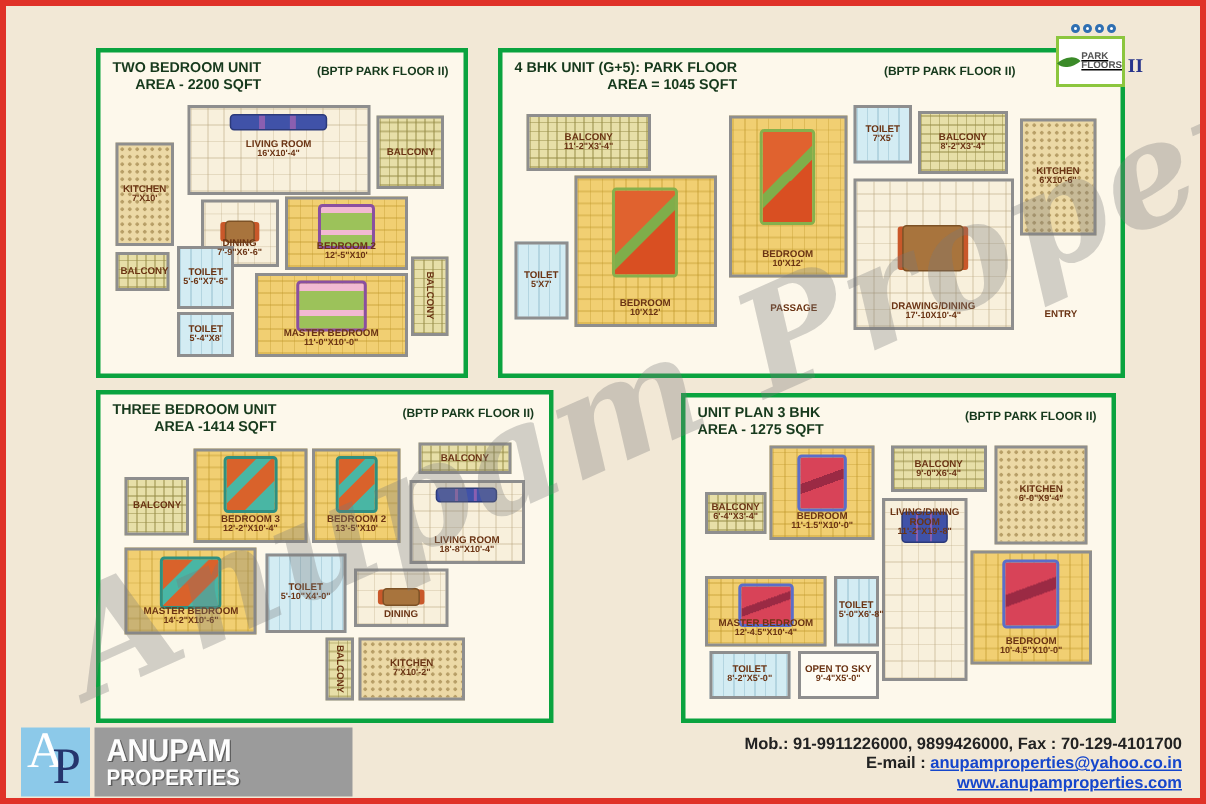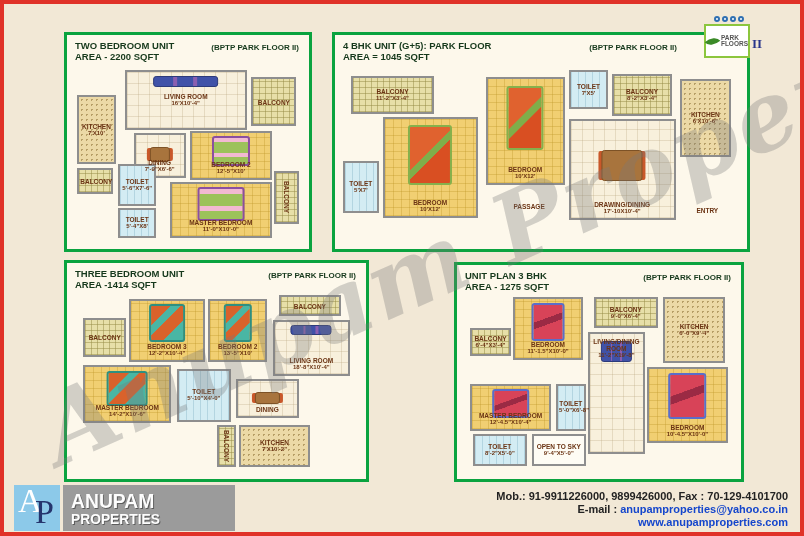--- a/index.html
+++ b/index.html
@@ -1,20 +1,20 @@
 <!DOCTYPE html>
 <html><head>
 <meta charset="utf-8">
 <style>
   html,body{margin:0;padding:0;background:#ddd;}
   #page{position:relative;width:804px;height:536px;background:#f2e8d6;border:4px solid #e03228;
         box-sizing:border-box;font-family:"Liberation Sans",sans-serif;overflow:hidden;}
   .panel{position:absolute;background:#fdf8eb;border:3px solid #0aa33f;box-sizing:border-box;}
   .ptitle{position:absolute;top:5px;left:8px;font-size:9.5px;font-weight:bold;color:#16391c;
-          line-height:11px;text-align:left;z-index:3;}
+          line-height:11px;text-align:right;z-index:3;}
   .panel.left-title .ptitle{text-align:left;}
   .pbrand{position:absolute;top:8px;right:10px;font-size:8px;font-weight:bold;color:#16391c;z-index:3;}
   .plan{position:absolute;left:8px;right:8px;top:32px;bottom:8px;}
   .room{position:absolute;border:2px solid #8e8e8e;box-sizing:border-box;}
   .room.bedroom{background:#f1cf72;background-image:
       repeating-linear-gradient(0deg,rgba(190,150,40,.35) 0 1px,transparent 1px 8px),
       repeating-linear-gradient(90deg,rgba(190,150,40,.35) 0 1px,transparent 1px 8px);}
   .room.living{background:#f8f0dc;background-image:
       repeating-linear-gradient(0deg,rgba(180,160,120,.28) 0 1px,transparent 1px 11px),
       repeating-linear-gradient(90deg,rgba(180,160,120,.28) 0 1px,transparent 1px 11px);}
@@ -40,42 +40,42 @@
   .furn.bedr{border:2px solid #86b04c;background:linear-gradient(135deg,#e0622f 0 45%,#7fae4a 45% 55%,#d94f22 55%);}
   .furn.bedt{border:2px solid #2f8f80;background:linear-gradient(135deg,#d9622b 0 30%,#49b6a4 30% 45%,#d9622b 45% 70%,#49b6a4 70%);}
   .furn.bedr2{border:2px solid #5b6ec9;background:linear-gradient(160deg,#d84358 0 40%,#9b2a44 40% 55%,#d84358 55%);}
   .furn.table{width:38%;height:30%;top:30%;background:#a8743d;border:1px solid #7d5226;border-radius:3px;
           box-shadow:-4px 0 0 -1px #c9582a,4px 0 0 -1px #c9582a;}
   .furn.sofa{width:54%;height:16%;background:#4052a8;border:1px solid #2c3a7a;border-radius:3px;
           background-image:linear-gradient(90deg,transparent 0 30%,#8a5fb0 30% 36%,transparent 36% 62%,#8a5fb0 62% 68%,transparent 68%);}
   #watermark{position:absolute;left:20px;top:380px;font-family:"DejaVu Serif",serif;font-style:italic;
           font-weight:bold;font-size:96px;color:rgba(120,120,120,.32);transform:rotate(-24deg);
           transform-origin:0 0;white-space:nowrap;z-index:9;pointer-events:none;letter-spacing:2px;}
-  #parklogo{position:absolute;left:700px;top:12px;z-index:6;}
+  #parklogo{position:absolute;left:700px;top:12px;z-index:6;text-decoration:underline;}
   #parklogo .dots{display:flex;gap:2px;margin-left:10px;}
   #parklogo .dot{width:6px;height:6px;border:2px solid #2f6fb2;border-radius:50%;background:#fff;box-sizing:border-box;}
   #parklogo .box{margin-top:2px;width:46px;height:34px;background:#fff;border:2px solid #8cc63e;
           display:flex;align-items:center;justify-content:center;gap:2px;position:relative;box-sizing:border-box;}
   #parklogo .leaf{width:15px;height:9px;background:#3a8a28;border-radius:0 100% 0 100%;transform:rotate(-40deg);}
   #parklogo .btxt{font-size:6.5px;font-weight:bold;color:#555;line-height:6px;}
   #parklogo .suffix{position:absolute;right:-14px;top:10px;color:#27348b;font-weight:bold;font-size:13px;
           font-family:"Liberation Serif",serif;}
   #footerlogo{position:absolute;left:10px;top:481px;display:flex;z-index:11;}
   .apbox{width:46px;height:46px;background:#8cc9e9;position:relative;font-family:"Liberation Serif",serif;}
   .apbox .a{position:absolute;left:4px;top:-3px;font-size:34px;color:#fff;}
   .apbox .p{position:absolute;right:6px;top:8px;font-size:34px;color:#25356d;}
   .graybox{margin-left:3px;width:172px;height:46px;background:#9b9b9b;display:flex;flex-direction:column;
           justify-content:center;padding-left:8px;box-sizing:border-box;}
   .graybox .l1{font-size:21px;font-weight:bold;color:#fdfdfd;line-height:20px;transform:scaleX(.92);
           transform-origin:left;text-shadow:1px 1px 0 #5c5c5c;}
   .graybox .l2{font-size:15px;font-weight:bold;color:#fdfdfd;line-height:15px;transform:scaleX(.92);
           transform-origin:left;text-shadow:1px 1px 0 #5c5c5c;}
   #contact{position:absolute;right:12px;top:486px;text-align:right;font-size:11px;font-weight:bold;
           color:#222;line-height:13px;z-index:11;}
-  #contact .lnk{color:#1546cc;}
+  #contact .lnk{color:#1546cc;text-decoration:underline;}
 </style>
 </head>
 <body>
 
 <div id="page">
 
   <div class="panel" id="panel1" style="left:60px;top:28px;width:248px;height:220px;">
     <div class="ptitle">
       <div>TWO BEDROOM UNIT</div>
       <div>AREA - 2200 SQFT</div>

